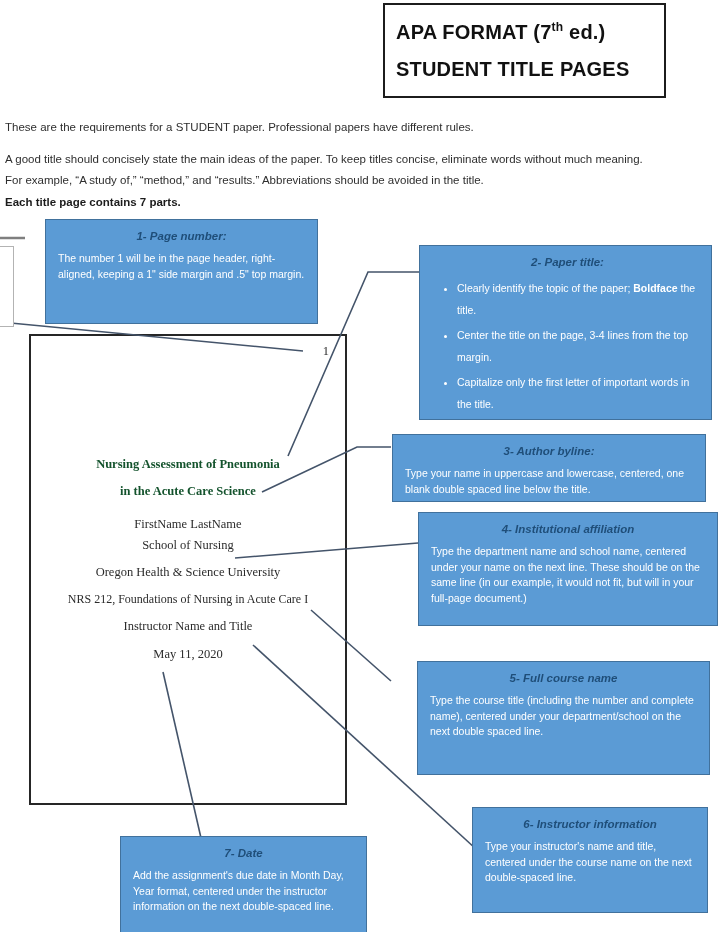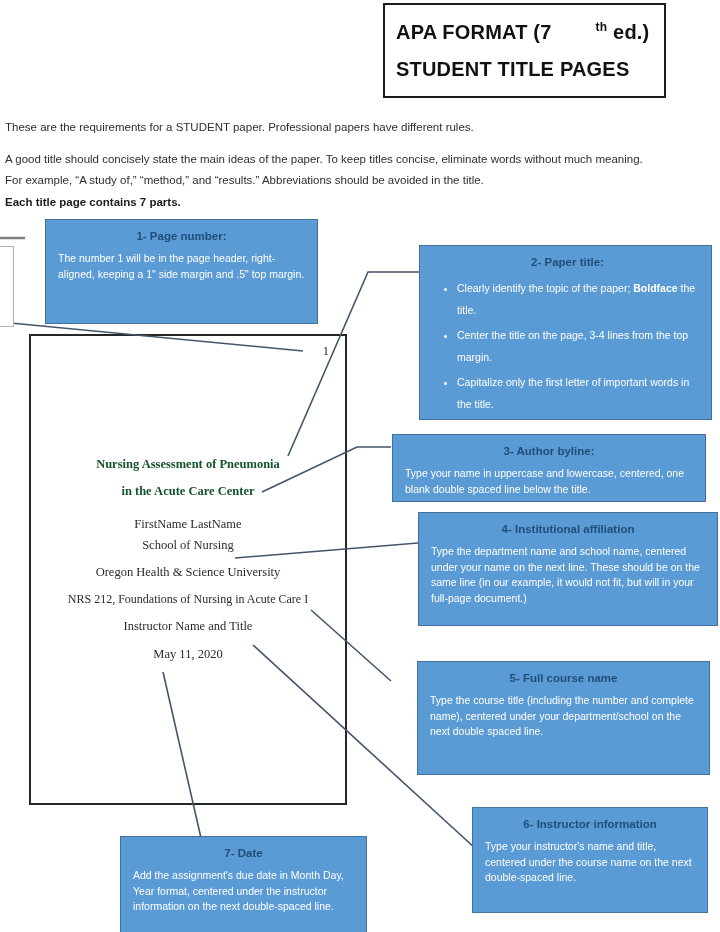--- a/index.html
+++ b/index.html
@@ -9,21 +9,21 @@
   }
 
   
   .header-box {
     position:absolute; left:383px; top:3px; width:283px; height:95px;
     border:2px solid #1c1c1c; background:#ffffff; box-sizing:border-box;
     display:flex; flex-direction:column; justify-content:space-evenly;
     padding-left:11px; z-index:4;
   }
   .header-line { font-size:20px; font-weight:bold; color:#111111; letter-spacing:0.2px; }
-  .header-line sup { font-size:12px;margin-left:44px; }
+  .header-line sup { font-size:12px; }
 
   
   .intro { position:absolute; left:5px; color:#2e2e2e; font-size:11.5px; z-index:1; }
   #p1 { top:121px; width:690px; }
   #p2 { top:149px; width:650px; line-height:21px; }
   #p3 { top:196px; width:690px; font-weight:bold; color:#1c1c1c; }
 
   
   .sample-page {
     position:absolute; left:29px; top:334px; width:318px; height:471px;
@@ -47,20 +47,21 @@
   }
 
   
   .callout {
     position:absolute; background:#5b9bd5; border:1.5px solid #41719c;
     box-sizing:border-box; color:#ffffff; padding:8px 12px; z-index:3;
   }
   .ctitle {
     color:#1f4e79; font-weight:bold; font-size:11.5px; text-align:center;
     margin:2px 0 9px 0;
+    font-style:italic;
   }
   .cbody { font-size:10.5px; line-height:15.5px; }
   .callout ul { margin:0; padding-left:21px; }
   .callout li { font-size:10.5px; line-height:22px; margin-bottom:3px; }
   .bold-word { font-weight:bold; }
 
   #box1 { left:45px;  top:219px; width:273px; height:105px; }
   #box2 { left:419px; top:245px; width:293px; height:175px;padding-left:16px; }
   #box3 { left:392px; top:434px; width:314px; height:68px; }
   #box4 { left:418px; top:512px; width:300px; height:114px; }
@@ -91,21 +92,21 @@
     <polyline points="311,610 391,681" fill="none" stroke="#44546a" stroke-width="1.6"></polyline>
     <polyline points="253,645 476,849" fill="none" stroke="#44546a" stroke-width="1.6"></polyline>
     <polyline points="201,838 163,672" fill="none" stroke="#44546a" stroke-width="1.6"></polyline>
   </svg>
 
   <div class="edge-box"></div>
 
   <div class="sample-page">
     <div class="page-num">1</div>
     <div class="pline pbold" id="t1">Nursing Assessment of Pneumonia</div>
-    <div class="pline pbold" id="t2">in the Acute Care Center</div>
+    <div class="pline pbold" id="t2">in the Acute Care Science</div>
     <div class="pline" id="l-author">FirstName LastName</div>
     <div class="pline" id="l-univ">Oregon Health &amp; Science University</div>
     <div class="pline" id="l-school">School of Nursing</div>
     <div class="pline" id="l-course">NRS 212, Foundations of Nursing in Acute Care I</div>
     <div class="pline" id="l-instr">Instructor Name and Title</div>
     <div class="pline" id="l-date">May 11, 2020</div>
   </div>
 
   <div class="callout" id="box1">
     <div class="ctitle">1- Page number:</div>

